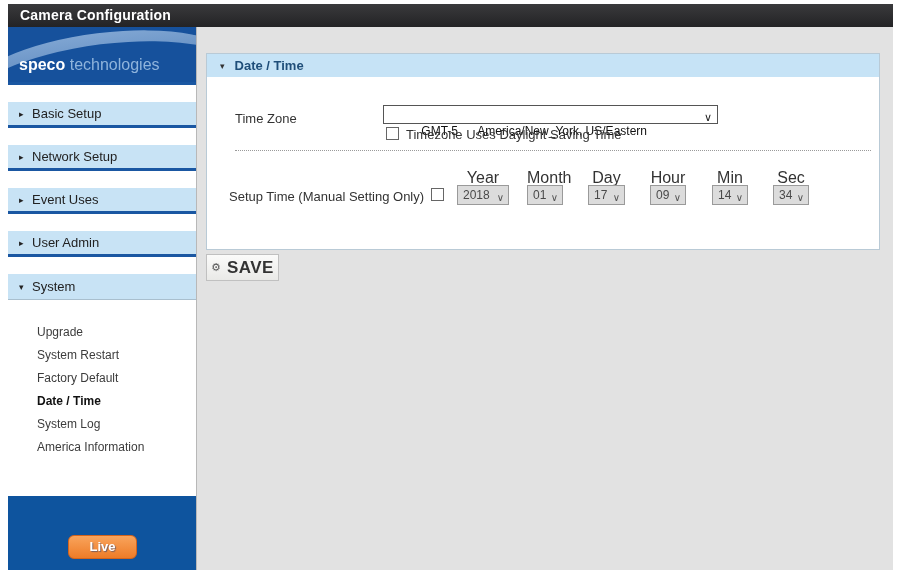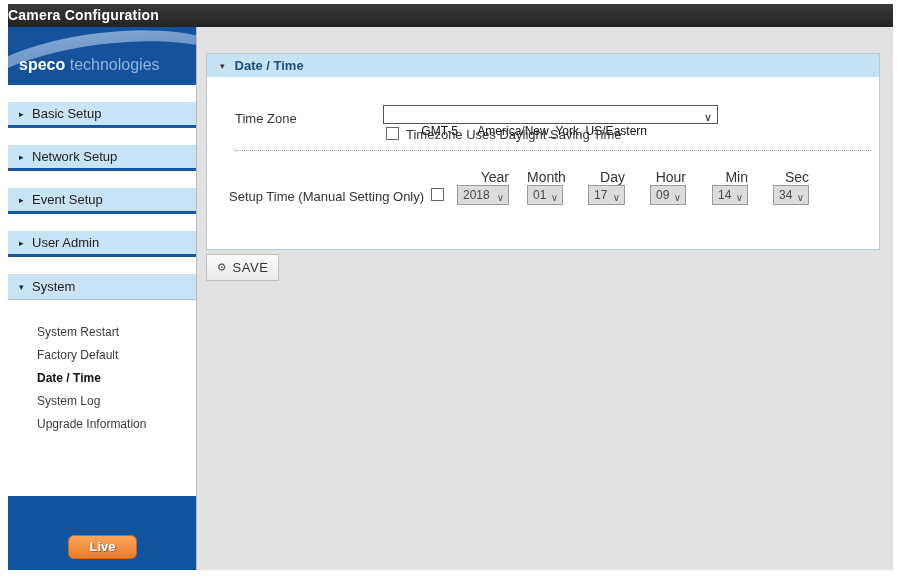--- a/index.html
+++ b/index.html
@@ -3,21 +3,21 @@
 <meta charset="utf-8">
 <style>
   * { margin:0; padding:0; box-sizing:border-box; }
   html,body { background:#ffffff; }
   body { font-family:"Liberation Sans","DejaVu Sans",sans-serif; }
   #screen { position:relative; width:897px; height:577px; background:#ffffff; overflow:hidden; }
 
   
   .titlebar { position:absolute; left:8px; top:4px; width:885px; height:23px;
     background:linear-gradient(180deg,#3a3a3c,#232325); color:#ffffff;
-    font-size:14px; font-weight:bold; line-height:23px; padding-left:0; letter-spacing:.2px; }
+    font-size:14px; font-weight:bold; line-height:23px; padding-left:12px; letter-spacing:.2px; }
 
   
   .content { position:absolute; left:8px; top:27px; width:885px; height:543px; display:flex; }
   .sidebar { position:relative; width:189px; height:543px; background:#ffffff;
     border-right:1px solid #b8b8b8; display:flex; flex-direction:column;gap:17px; }
   .main { position:relative; flex:1; background:#e2e2e2; }
 
   
   .logo { position:relative; height:58px; background:#16519c; overflow:hidden;
     border-bottom:3px solid #1a57a2; }
@@ -62,31 +62,31 @@
     background:#ffffff; border:1px solid #555; font-size:12px; color:#111;
     line-height:17px; padding-left:4px; white-space:pre; cursor:pointer; }
   .tz-select .chev { position:absolute; right:5px; top:3px; color:#222; font-size:11px; }
 
   .checkbox { position:absolute; width:13px; height:13px; background:#ffffff;
     border:1px solid #666; cursor:pointer; }
 
   .dotted-sep { position:absolute; left:28px; top:96px; width:636px; height:0;
     border-top:1px dotted #9a9a9a; }
 
-  .col-head { position:absolute; top:115px; font-size:14px; color:#333; text-align:right; }
+  .col-head { position:absolute; top:115px; font-size:16px; color:#333; text-align:center; }
   .date-select { position:absolute; top:131px; height:20px; background:#dcdcdc;
     border:1px solid #9a9a9a; font-size:12px; color:#4a4a4a; line-height:18px;
     padding-left:5px; cursor:pointer; }
   .date-select .chev { position:absolute; right:4px; top:3px; color:#555; font-size:10px; }
 
   .save-btn { position:absolute; left:9px; top:227px; width:73px; height:27px;
     background:linear-gradient(180deg,#fbfbfa,#e9e9e7); border:1px solid #c0c0c0;
     display:flex; align-items:center; justify-content:center; cursor:pointer; }
   .save-gear { font-size:11px; color:#555; margin-right:6px; line-height:1; }
-  .save-text { font-size:13px; font-weight:normal; color:#333; letter-spacing:.5px; }
+  .save-text { font-size:17px; font-weight:bold; color:#333; letter-spacing:.5px; }
 </style>
 </head>
 <body>
 
 <div id="screen">
 
   <div class="titlebar">Camera Configuration</div>
 
   <div class="content">
 
@@ -100,37 +100,38 @@
       <div class="menu-item">
         <span class="menu-arrow">▸</span>
         <span>Basic Setup</span>
       </div>
       <div class="menu-item">
         <span class="menu-arrow">▸</span>
         <span>Network Setup</span>
       </div>
       <div class="menu-item">
         <span class="menu-arrow">▸</span>
-        <span>Event Setup</span>
+        <span>Event Uses</span>
       </div>
       <div class="menu-item">
         <span class="menu-arrow">▸</span>
         <span>User Admin</span>
       </div>
       <div class="menu-item expanded">
         <span class="menu-arrow">▾</span>
         <span>System</span>
       </div>
 
       <div class="submenu">
+        <div class="submenu-item">Upgrade</div>
         <div class="submenu-item">System Restart</div>
         <div class="submenu-item">Factory Default</div>
         <div class="submenu-item active">Date / Time</div>
         <div class="submenu-item">System Log</div>
-        <div class="submenu-item">Upgrade Information</div>
+        <div class="submenu-item">America Information</div>
       </div>
 
       <div class="side-footer">
         <div class="live-btn">Live</div>
       </div>
     </div>
 
     <div class="main">
 
       <div class="panel">

